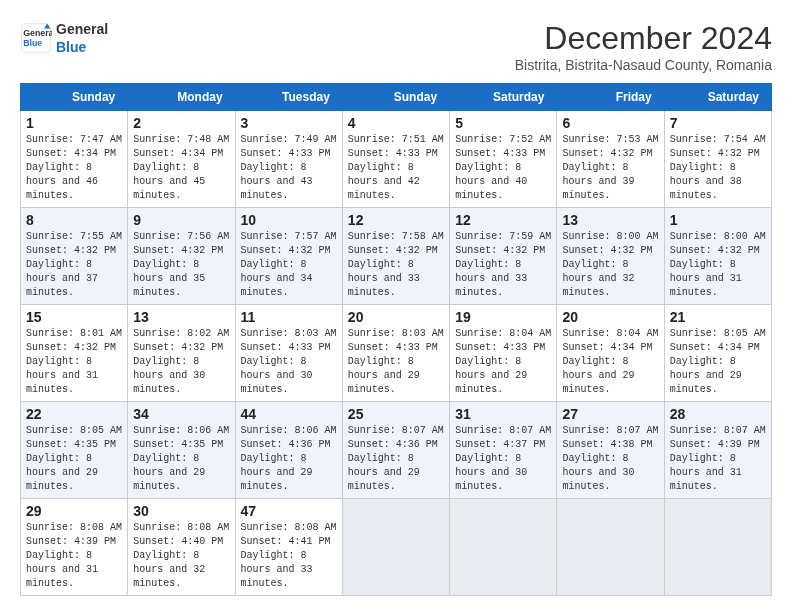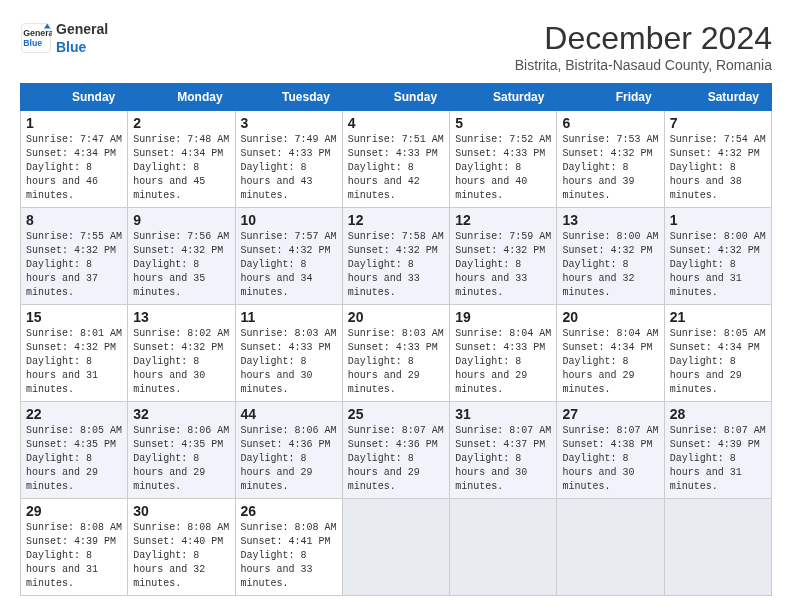--- a/index.html
+++ b/index.html
@@ -209,21 +209,21 @@
           <span class="day-num">21</span>
           <div class="day-info">Sunrise: 8:05 AM<br>Sunset: 4:34 PM<br>Daylight: 8 hours and 29 minutes.</div>
         </td>
       </tr>
       <tr>
         <td>
           <span class="day-num">22</span>
           <div class="day-info">Sunrise: 8:05 AM<br>Sunset: 4:35 PM<br>Daylight: 8 hours and 29 minutes.</div>
         </td>
         <td>
-          <span class="day-num">32</span>
+          <span class="day-num">34</span>
           <div class="day-info">Sunrise: 8:06 AM<br>Sunset: 4:35 PM<br>Daylight: 8 hours and 29 minutes.</div>
         </td>
         <td>
           <span class="day-num">44</span>
           <div class="day-info">Sunrise: 8:06 AM<br>Sunset: 4:36 PM<br>Daylight: 8 hours and 29 minutes.</div>
         </td>
         <td>
           <span class="day-num">25</span>
           <div class="day-info">Sunrise: 8:07 AM<br>Sunset: 4:36 PM<br>Daylight: 8 hours and 29 minutes.</div>
         </td>
@@ -243,21 +243,21 @@
       <tr>
         <td>
           <span class="day-num">29</span>
           <div class="day-info">Sunrise: 8:08 AM<br>Sunset: 4:39 PM<br>Daylight: 8 hours and 31 minutes.</div>
         </td>
         <td>
           <span class="day-num">30</span>
           <div class="day-info">Sunrise: 8:08 AM<br>Sunset: 4:40 PM<br>Daylight: 8 hours and 32 minutes.</div>
         </td>
         <td>
-          <span class="day-num">26</span>
+          <span class="day-num">47</span>
           <div class="day-info">Sunrise: 8:08 AM<br>Sunset: 4:41 PM<br>Daylight: 8 hours and 33 minutes.</div>
         </td>
         <td class="empty-cell"></td>
         <td class="empty-cell"></td>
         <td class="empty-cell"></td>
         <td class="empty-cell"></td>
       </tr>
     </tbody>
 </table>
 

